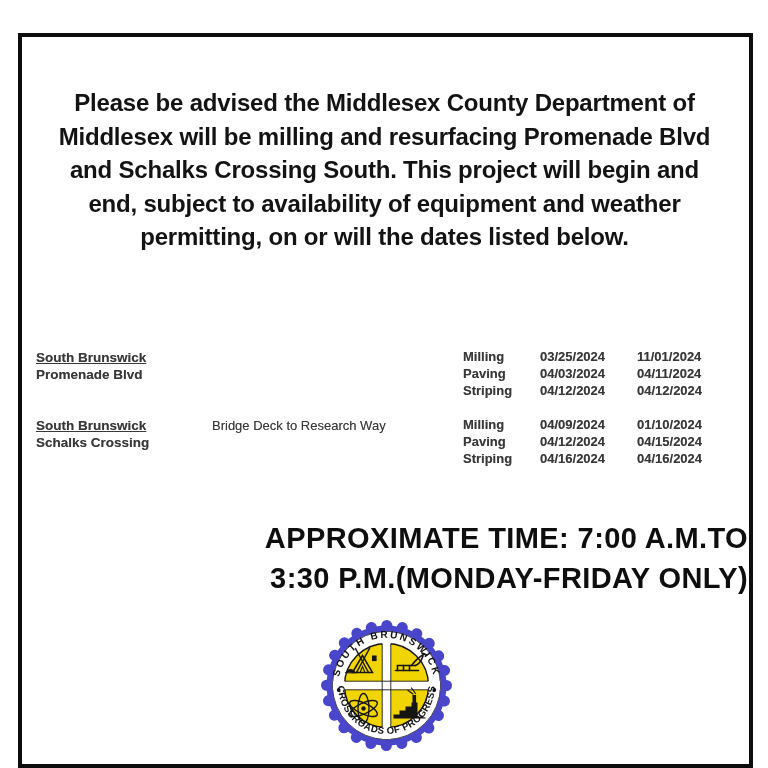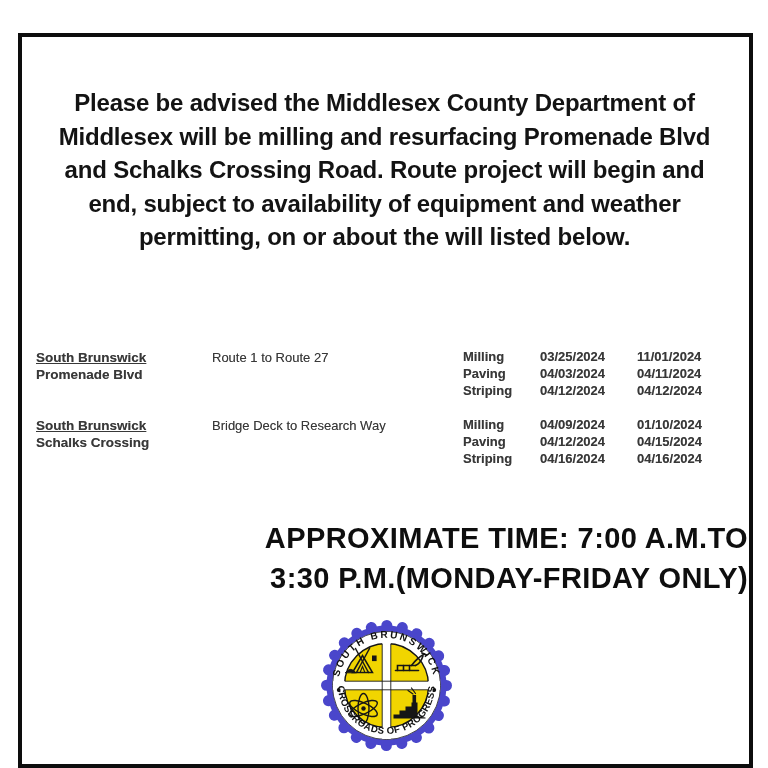--- a/index.html
+++ b/index.html
@@ -42,30 +42,29 @@
 </style>
 </head>
 <body>
 
 <div class="page">
   <div class="card"></div>
 
   <div class="notice">
     <div>Please be advised the Middlesex County Department of</div>
     <div>Middlesex will be milling and resurfacing Promenade Blvd</div>
-    <div>and Schalks Crossing Road. Route project will begin and</div>
+    <div>and Schalks Crossing South. This project will begin and</div>
     <div>end, subject to availability of equipment and weather</div>
-    <div>permitting, on or about the will listed below.</div>
+    <div>permitting, on or will the dates listed below.</div>
   </div>
 
   <div class="loc sched-text r1-loc">
     <div class="town">South Brunswick</div>
     <div>Promenade Blvd</div>
   </div>
-  <div class="route sched-text r1-route">Route 1 to Route 27</div>
   <div class="acts sched-text r1-acts">
     <div class="act-line">
       <span>Milling</span>
       <span>03/25/2024</span>
       <span>11/01/2024</span>
     </div>
     <div class="act-line">
       <span>Paving</span>
       <span>04/03/2024</span>
       <span>04/11/2024</span>

